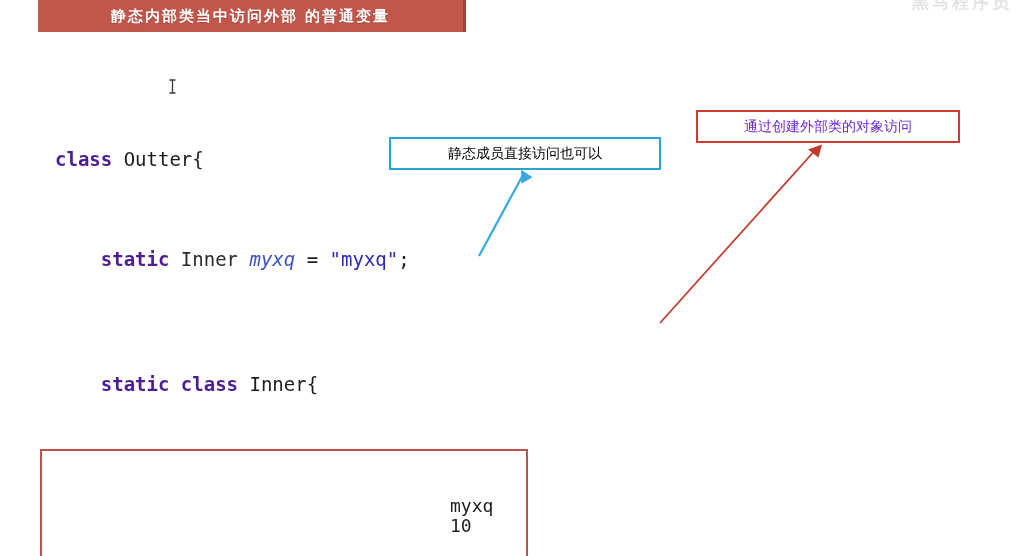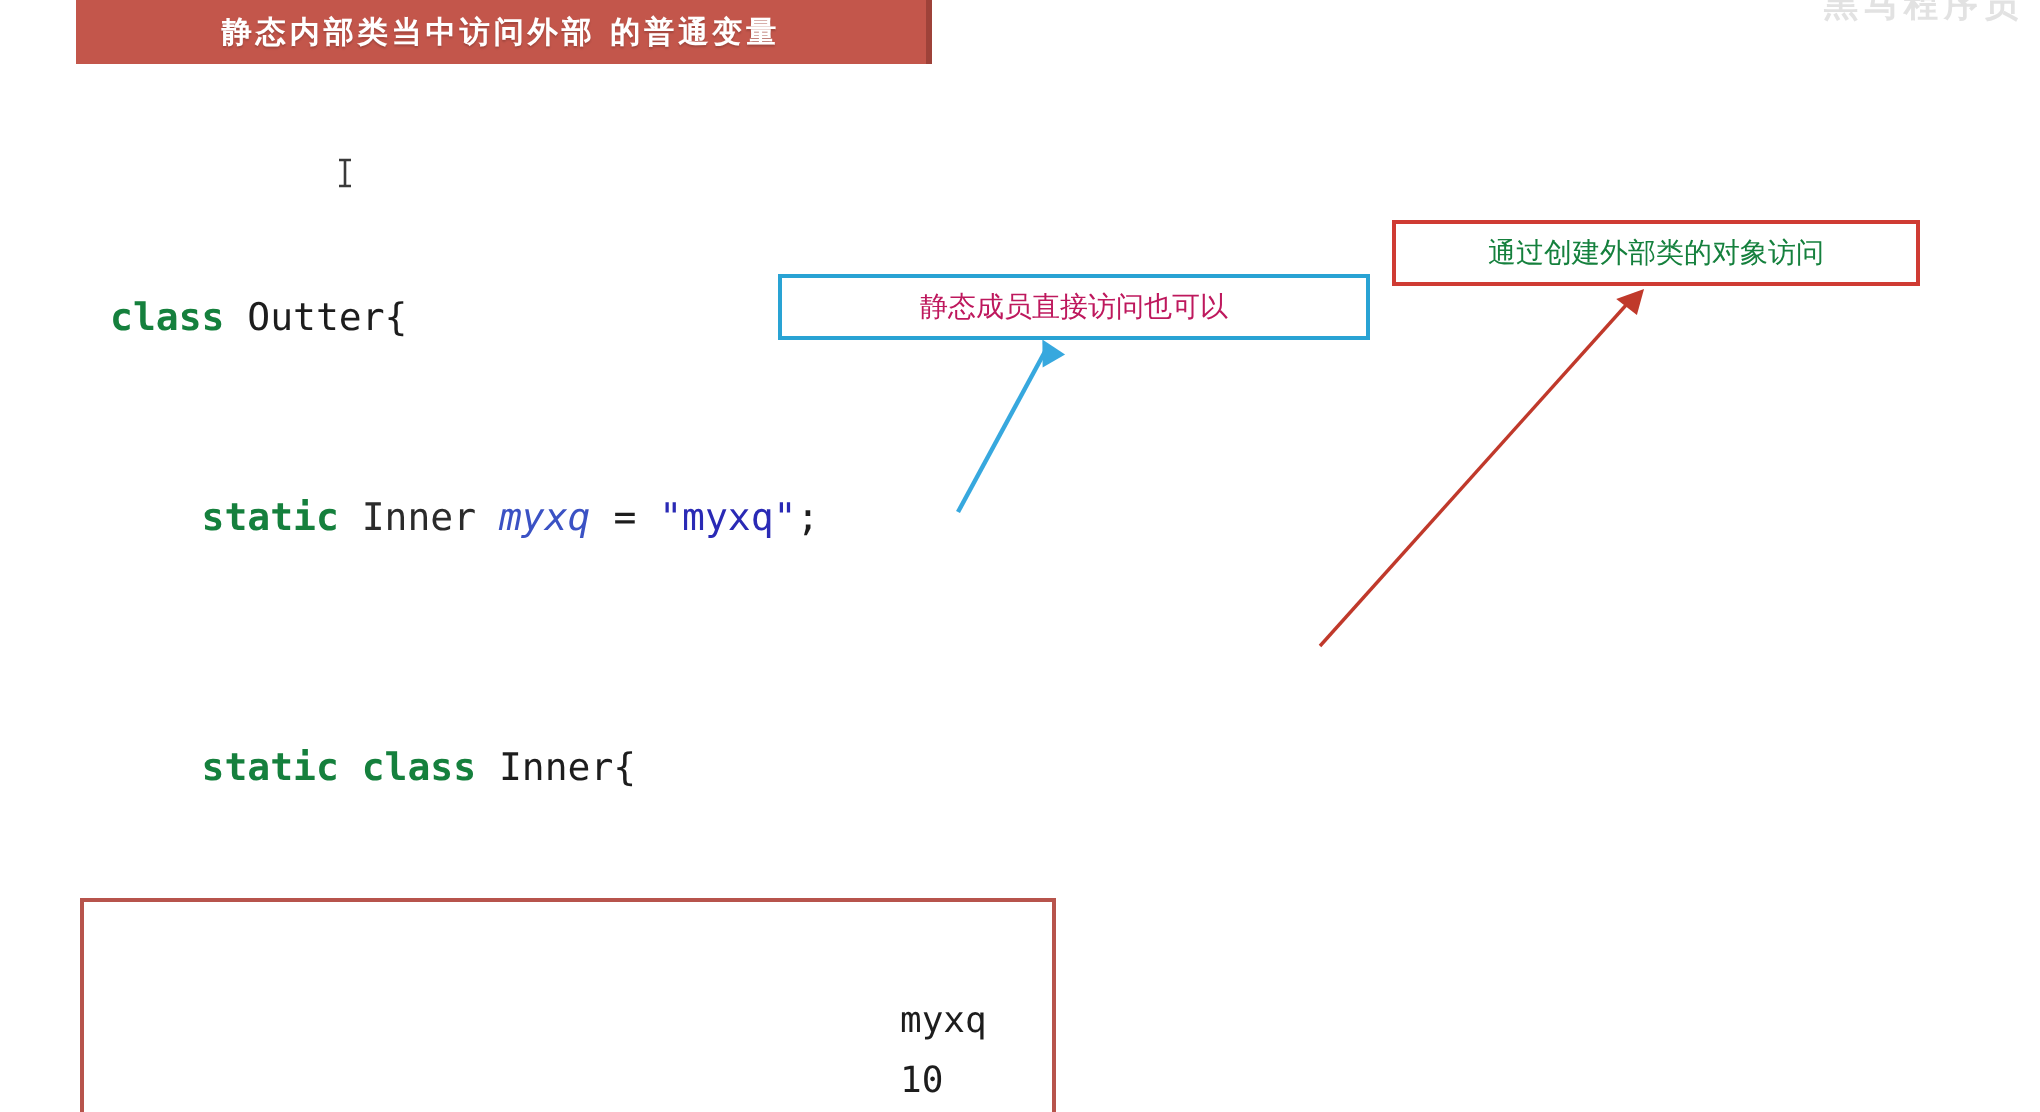--- a/index.html
+++ b/index.html
@@ -63,53 +63,53 @@
     top: 72px;
     font-family: "DejaVu Sans Mono", monospace;
     font-size: 19px;
     line-height: 25px;
     color: #1d1d1d;
     white-space: pre;
   }
   .code-line { height: 25px; white-space: pre; }
   .code-line.blank { height: 25px; }
 
-  .kw      { color: #15803d; font-weight: bold; margin-top: 45px; }  
+  .kw      { color: #4c1d95; font-weight: bold; margin-top: 45px; }  
   .type    { color: #2b2b2b; }
   .fld     { color: #3b52c4; font-style: italic; }
   .str     { color: #2a2ab5; }
   .plain   { color: #1d1d1d; }
 
   
   .callout {
     position: absolute;
     box-sizing: border-box;
     display: flex;
     align-items: center;
     justify-content: center;
     font-family: "DejaVu Sans", sans-serif;
     white-space: nowrap;
   }
   #callout-cyan {
     left: 389px;
     top: 137px;
-    width: 296px;
+    width: 272px;
     height: 33px;
     border: 2px solid #29a3d4;
-    color: #be185d;
+    color: #000000;
     font-size: 14px;
     background: #ffffff;
   }
   #callout-red {
     left: 696px;
     top: 110px;
     width: 264px;
     height: 33px;
     border: 2px solid #cf3b33;
-    color: #15803d;
+    color: #6d28d9;
     font-size: 14px;
     background: #ffffff;
   }
 
   
   #arrows {
     position: absolute;
     left: 0; top: 0;
     width: 1020px; height: 556px;
     pointer-events: none;
@@ -136,21 +136,21 @@
     color: #1d1d1d;
     white-space: pre;
   }
   .cmt { color: #9a9a9a; }
   #console-output {
     position: absolute;
     left: 408px;
     top: 45px;
     font-family: "DejaVu Sans Mono", monospace;
     font-size: 18px;
-    line-height: 30px;
+    line-height: 20px;
     color: #1d1d1d;
     white-space: pre;
   }
 
   
   #mouse-cursor {
     position: absolute;
     left: 168px;
     top: 79px;
     width: 9px;

